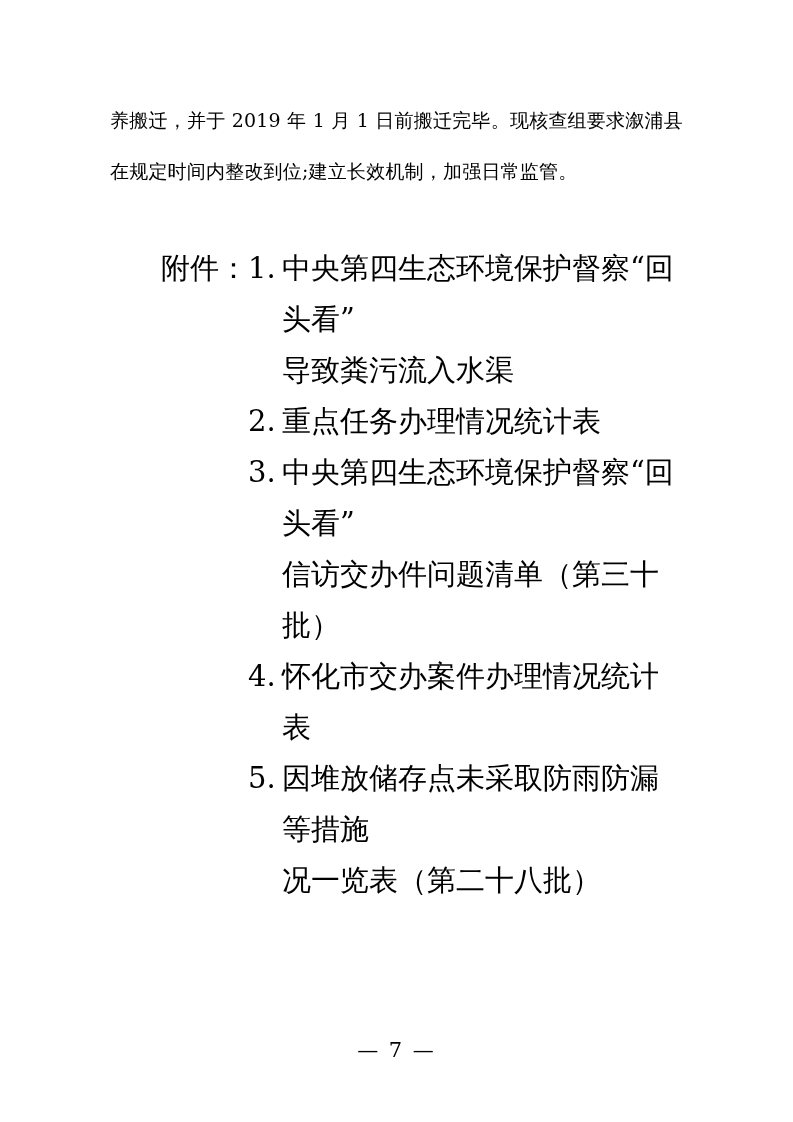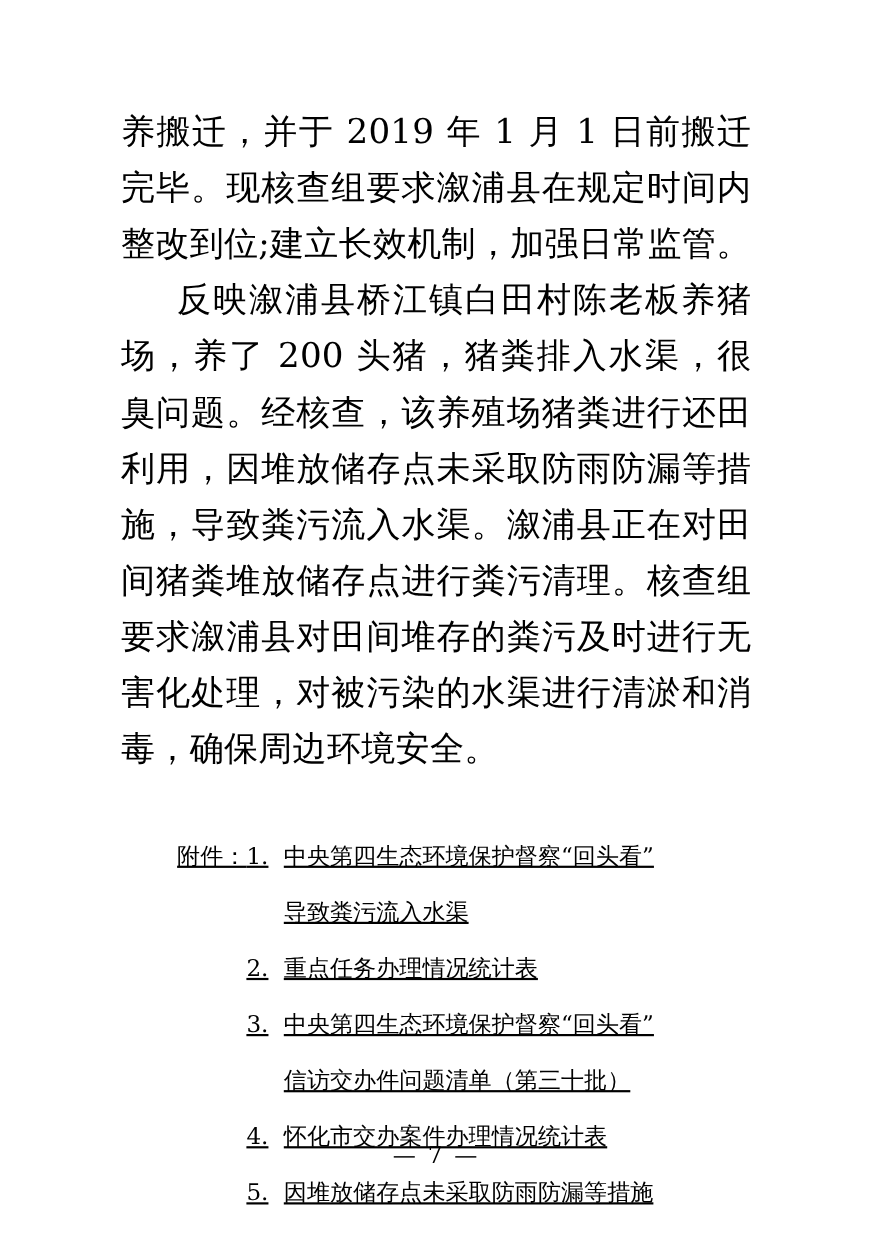--- a/index.html
+++ b/index.html
@@ -15,38 +15,37 @@
     overflow: hidden;
   }
   .page {
     position: relative;
     width: 793px;
     height: 1122px;
     box-sizing: border-box;
     padding: 95px 110px 0 110px;
   }
   .body-text {
-    font-size: 31px;
+    font-size: 19px;
     line-height: 51px;
     text-align: justify;
     text-justify: inter-ideograph;
     letter-spacing: 0.2px;
   }
   .para {
     margin: 0;
     text-indent: 51px;
   }
   .para.cont {
     text-indent: 0;
   }
   .attachments {
     margin-top: 46px;
-    font-size: 21px;
+    font-size: 29px;
     line-height: 51px;
-    text-decoration: underline;
   }
   .att-row {
     display: flex;
     align-items: flex-start;
   }
   .att-label {
     flex: 0 0 auto;
     padding-left: 51px;
     white-space: nowrap;
   }
@@ -77,21 +76,20 @@
     letter-spacing: 2px;
   }
 </style>
 </head>
 <body>
 
 <div class="page">
 
   <div class="body-text">
     <p class="para cont">养搬迁，并于 2019 年 1 月 1 日前搬迁完毕。现核查组要求溆浦县在规定时间内整改到位;建立长效机制，加强日常监管。</p>
-    <p class="para">反映溆浦县桥江镇白田村陈老板养猪场，养了 200 头猪，猪粪排入水渠，很臭问题。经核查，该养殖场猪粪进行还田利用，因堆放储存点未采取防雨防漏等措施，导致粪污流入水渠。溆浦县正在对田间猪粪堆放储存点进行粪污清理。核查组要求溆浦县对田间堆存的粪污及时进行无害化处理，对被污染的水渠进行清淤和消毒，确保周边环境安全。</p>
   </div>
 
   <div class="attachments">
     <div class="att-row">
       <div class="att-label">附件：</div>
       <div class="att-list">
 
         <div class="att-item">
           <span class="att-num">1.</span>
           <span class="att-text">

